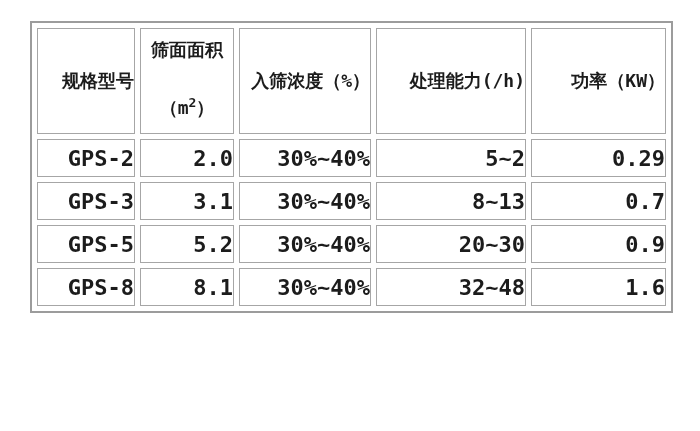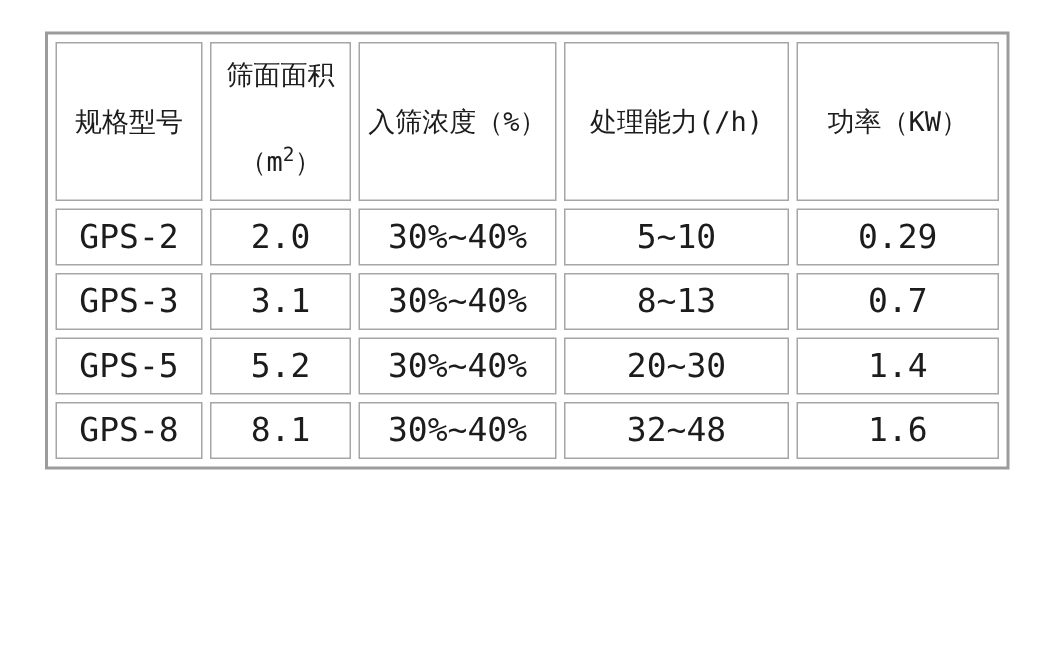--- a/index.html
+++ b/index.html
@@ -31,23 +31,23 @@
     table-layout: fixed;
     border-collapse: separate;
     border-spacing: 5px;
     border: 2px solid var(--outer-border);
     background: var(--background);
   }
   th, td {
     box-sizing: border-box;
     border: 1px solid var(--border);
     background: var(--background);
-    text-align: center;
+    text-align: right;
     vertical-align: middle;
-    font-weight: normal;
+    font-weight: bold;
     white-space: nowrap;
     overflow: hidden;
   }
   th.hc {
     height: 106px;
     font-size: 18px;
   }
   td.dc {
     height: 38px;
     font-size: 22px;
@@ -90,36 +90,36 @@
         <th class="hc">入筛浓度（%）</th>
         <th class="hc">处理能力(/h)</th>
         <th class="hc">功率（KW）</th>
       </tr>
     </thead>
     <tbody>
       <tr>
         <td class="dc">GPS-2</td>
         <td class="dc">2.0</td>
         <td class="dc">30%~40%</td>
-        <td class="dc">5~10</td>
+        <td class="dc">5~2</td>
         <td class="dc">0.29</td>
       </tr>
       <tr>
         <td class="dc">GPS-3</td>
         <td class="dc">3.1</td>
         <td class="dc">30%~40%</td>
         <td class="dc">8~13</td>
         <td class="dc">0.7</td>
       </tr>
       <tr>
         <td class="dc">GPS-5</td>
         <td class="dc">5.2</td>
         <td class="dc">30%~40%</td>
         <td class="dc">20~30</td>
-        <td class="dc">1.4</td>
+        <td class="dc">0.9</td>
       </tr>
       <tr>
         <td class="dc">GPS-8</td>
         <td class="dc">8.1</td>
         <td class="dc">30%~40%</td>
         <td class="dc">32~48</td>
         <td class="dc">1.6</td>
       </tr>
     </tbody>
   </table>

